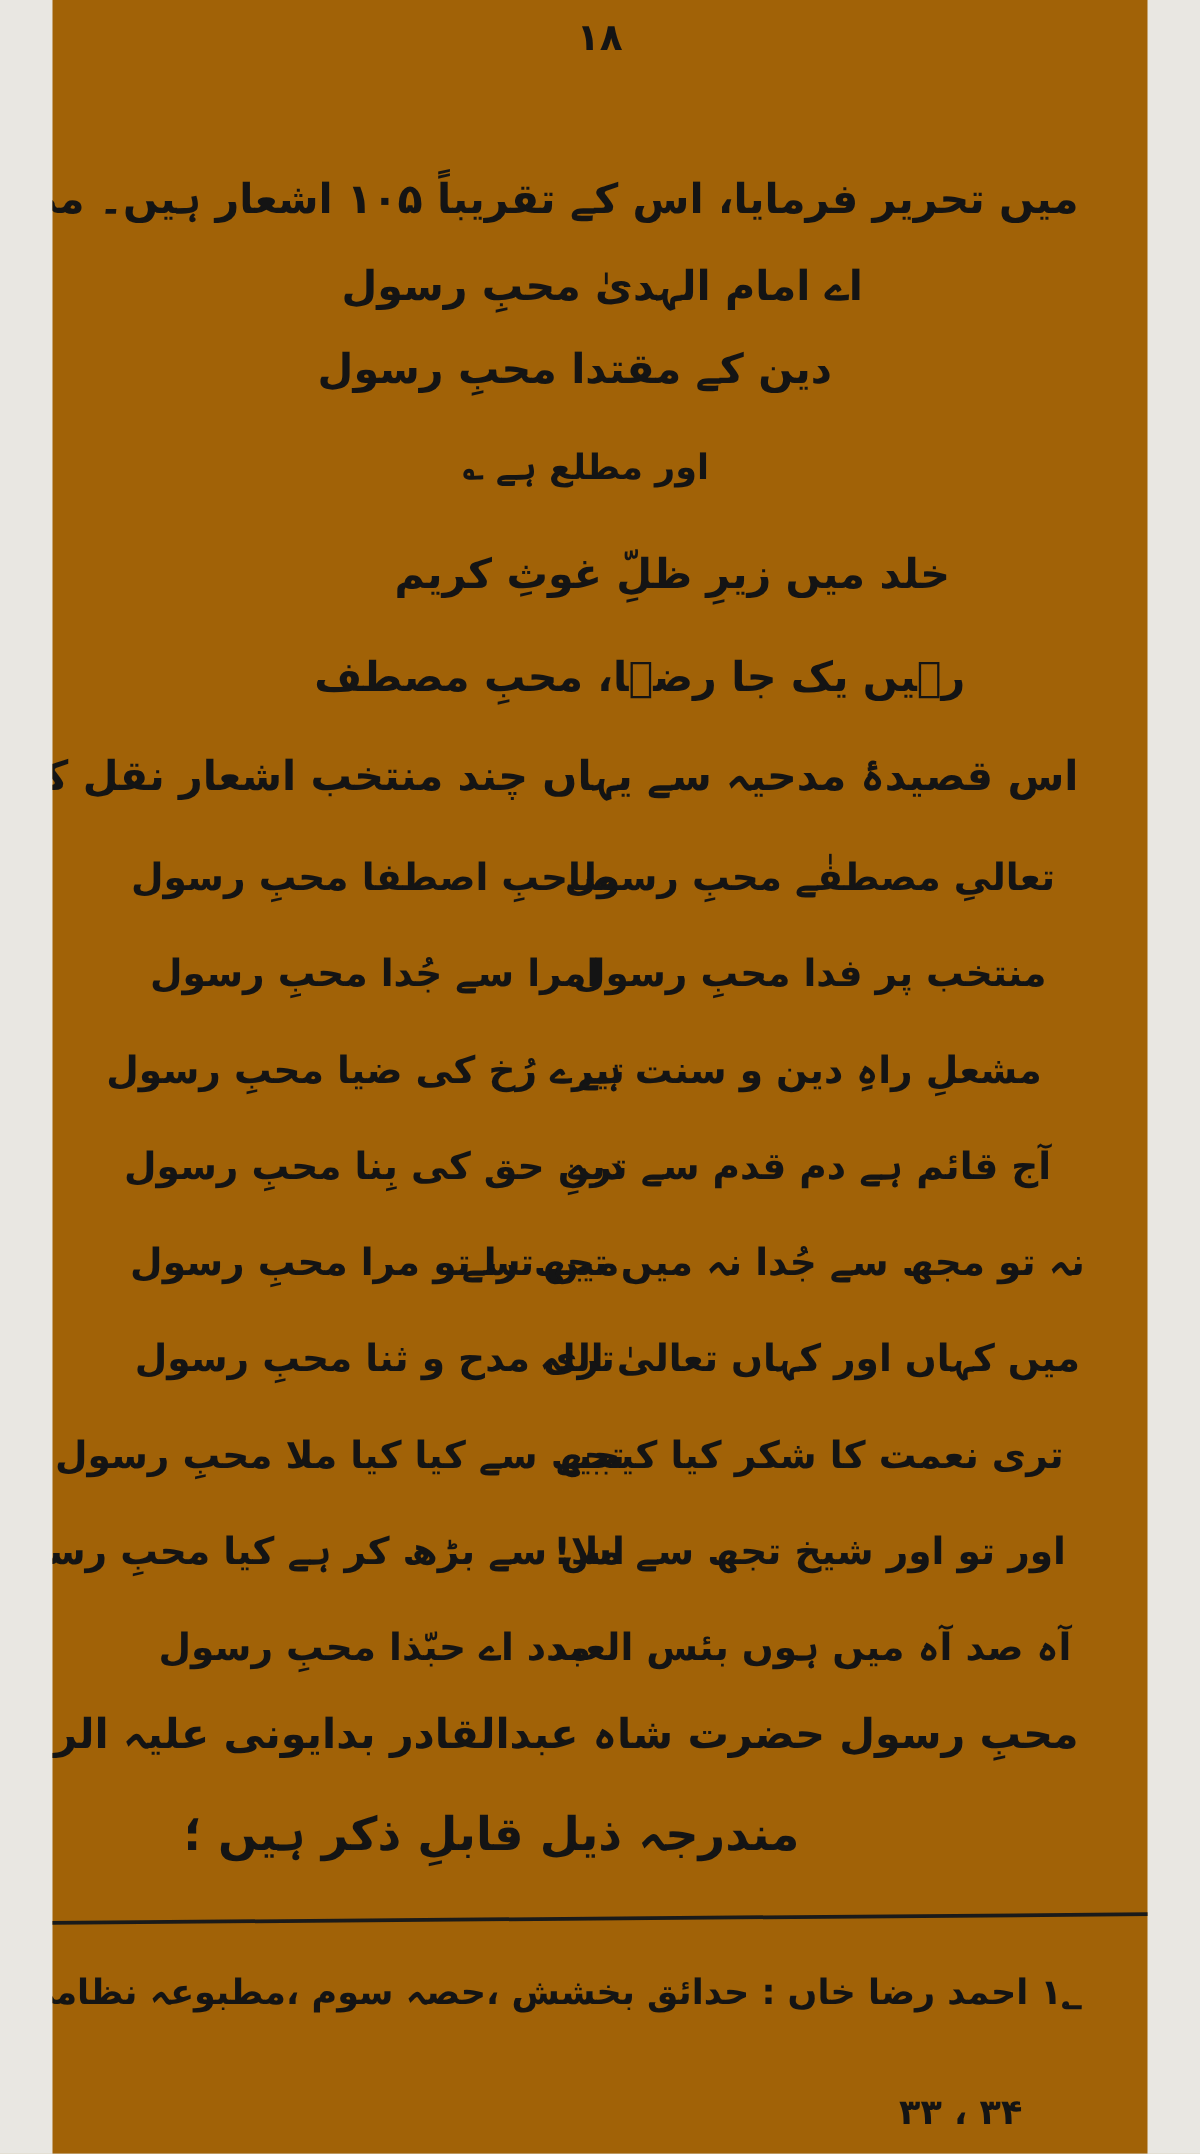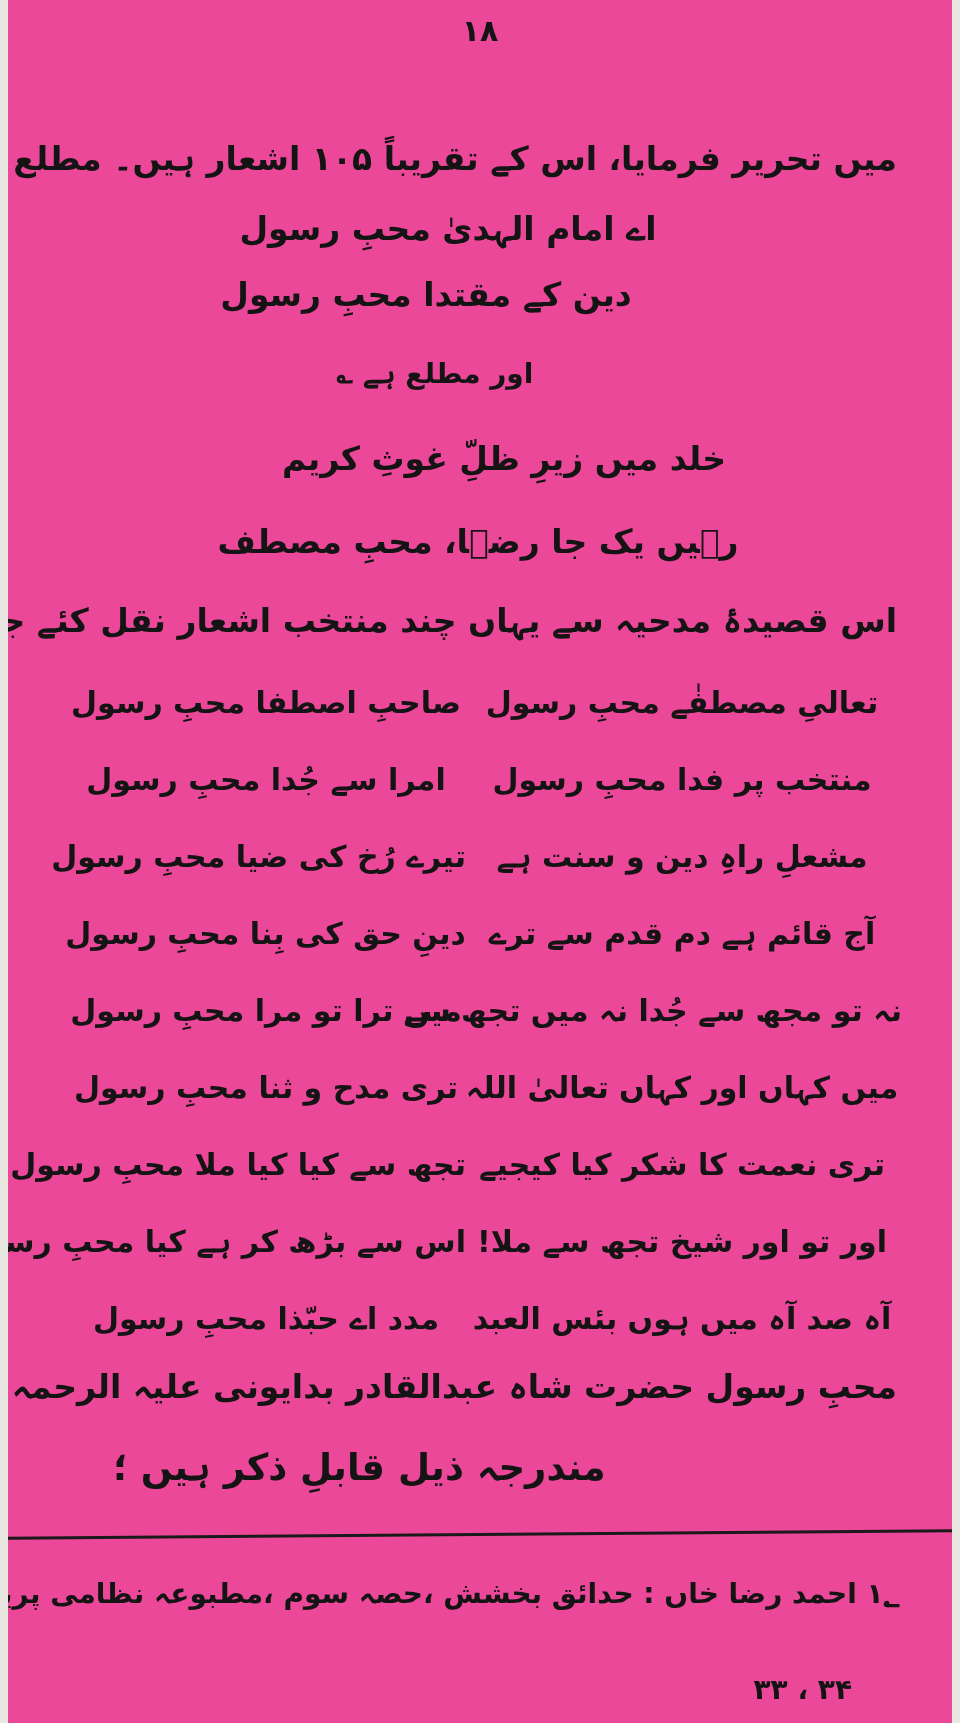--- a/index.html
+++ b/index.html
@@ -1,20 +1,20 @@
 <!DOCTYPE html>
 <html lang="ur" dir="rtl"><head>
 <meta charset="utf-8">
 <style>
   html,body{margin:0;padding:0;background:#e9e7e2;}
   .page{
     position:relative;
-    width:944px;height:1723px;
+    width:876px;height:1723px;
     margin:0 auto;
-    background:#ec4899;
+    background:#a16207;
     color:#141414;
     font-family:"DejaVu Sans", sans-serif;
     font-weight:bold;
     direction:rtl;
     overflow:hidden;
   }
   .abs{position:absolute;line-height:1.25;white-space:nowrap;}
   .page-number{
     top:12px;left:50%;transform:translateX(-50%);
     font-size:30px;letter-spacing:2px;

